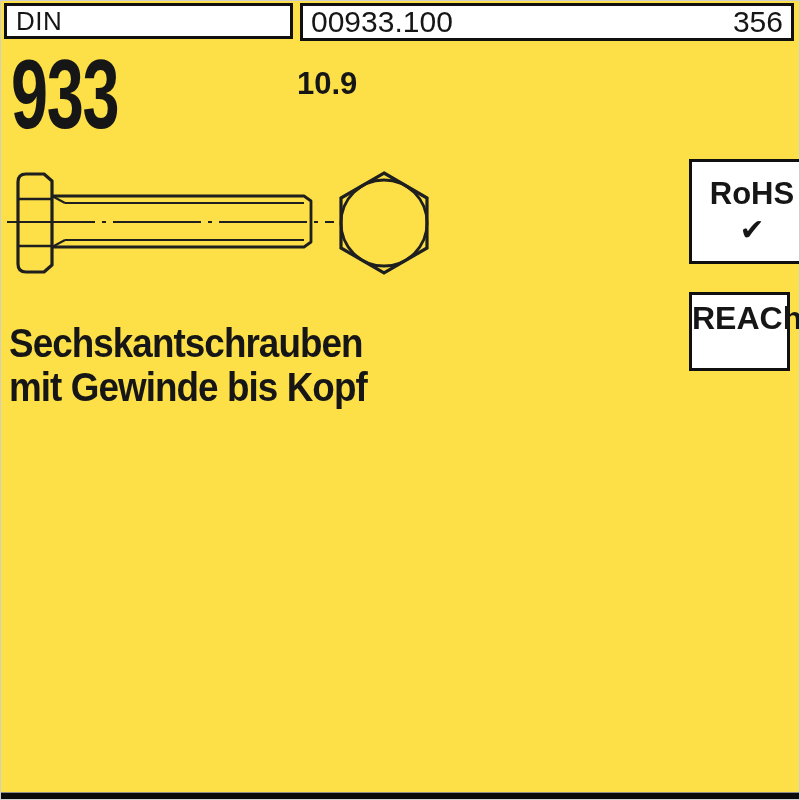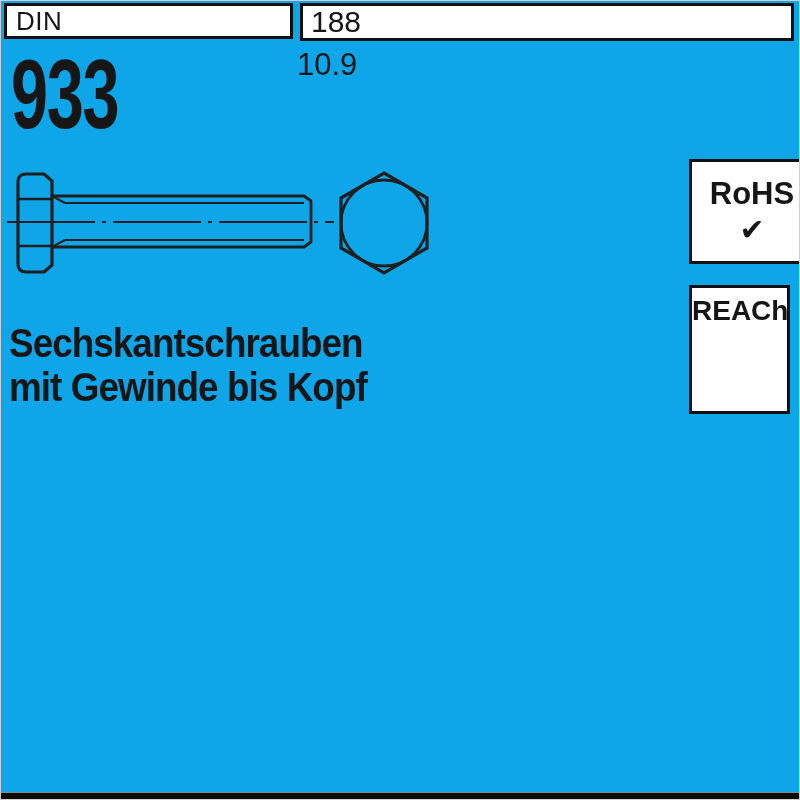--- a/index.html
+++ b/index.html
@@ -1,19 +1,19 @@
 <!DOCTYPE html>
 <html><head>
 <meta charset="utf-8">
 <style>
   html,body{margin:0;padding:0;background:#fff;}
   .page{
     position:relative;
     width:800px;height:800px;
-    background:#0ea5e9;
+    background:#fde047;
     border:1px solid #cfcfcf;
     box-sizing:border-box;
     overflow:hidden;
     font-family:"Liberation Sans", sans-serif;
     color:#161616;
     padding-left:28px;
   }
   
   .hdr-box{
     position:absolute;
@@ -41,23 +41,23 @@
     left:10px;top:44px;
     font-size:98px;
     font-weight:bold;
     line-height:1;
     letter-spacing:-2px;
     transform:scaleX(0.68);
     transform-origin:left top;
   }
   .strength{
     position:absolute;
-    left:296px;top:46px;
+    left:296px;top:65px;
     font-size:31px;
-    font-weight:normal;
+    font-weight:bold;
   }
   
   .drawing{
     position:absolute;
     left:0;top:150px;
   }
   .drawing path, .drawing line, .drawing polygon, .drawing circle{
     fill:none;
     stroke:#1f1f1f;
   }
@@ -75,22 +75,22 @@
     font-size:31px;
   }
   .badge-rohs .rohs-label{margin-top:14px;letter-spacing:0;}
   .badge-rohs .check{
     font-family:"DejaVu Sans", sans-serif;
     font-size:30px;
     line-height:34px;
     margin-top:1px;
   }
   .badge-reach{
-    left:688px;top:284px;width:101px;height:129px;
-    font-size:28px;
+    left:688px;top:291px;width:101px;height:79px;
+    font-size:32px;
     line-height:32px;
     padding-top:7px;
   }
   
   .title{
     position:absolute;
     left:8px;top:320px;
     font-size:40px;
     font-weight:bold;
     line-height:44px;
@@ -110,21 +110,22 @@
 </style>
 </head>
 <body>
 
 <div class="page">
 
   <div class="hdr-box hdr-din">
     <span>DIN</span>
   </div>
   <div class="hdr-box hdr-num">
-    <span>188</span>
+    <span>00933.100</span>
+    <span>356</span>
   </div>
 
   <div class="std-number">933</div>
   <div class="strength">10.9</div>
 
   <svg class="drawing" width="480" height="160" viewBox="0 0 480 160">
 
     <g>
 
       <line x1="6" y1="71" x2="333" y2="71" stroke-width="1.8" stroke-dasharray="88 7 4 7"></line>

